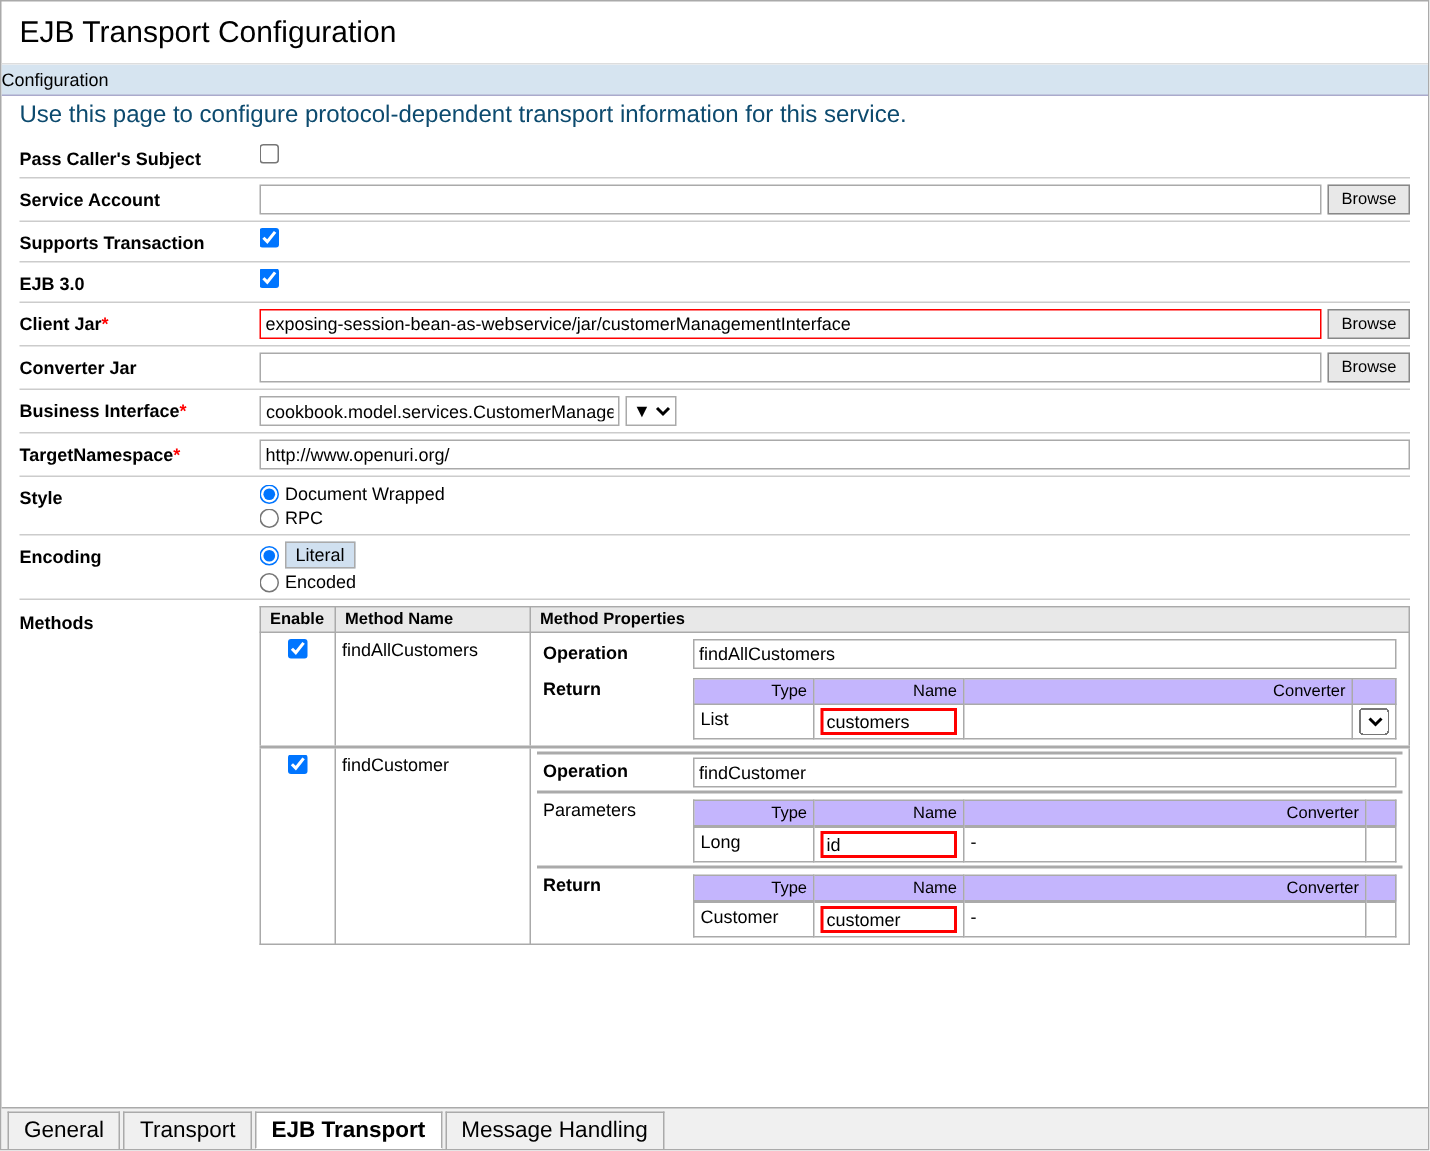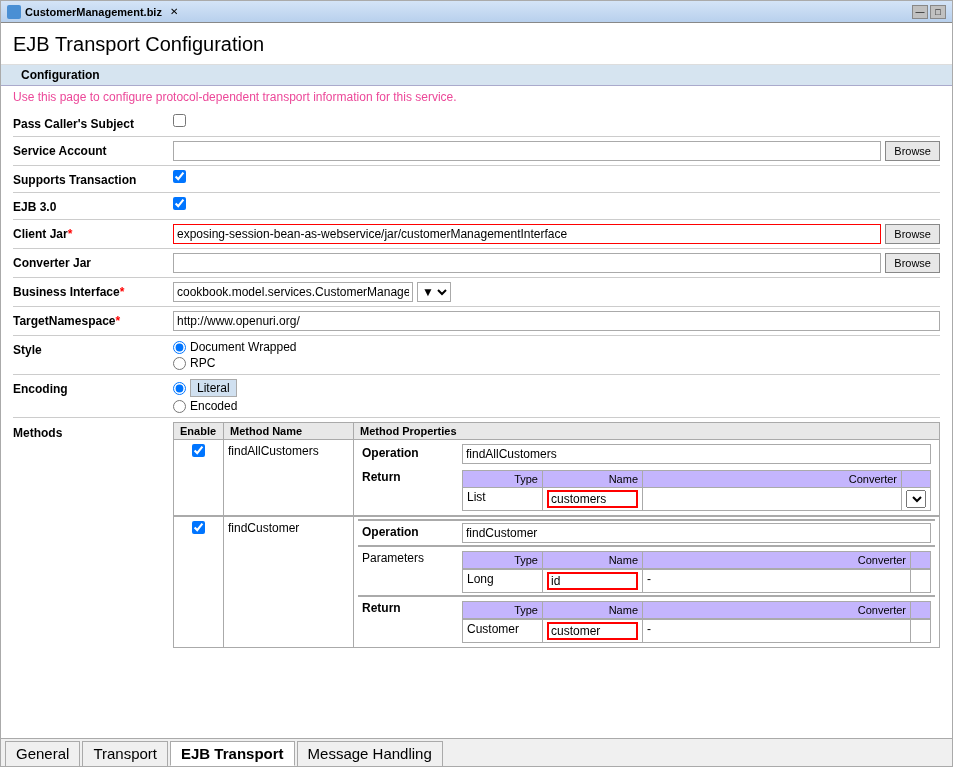--- a/index.html
+++ b/index.html
@@ -9,23 +9,23 @@
 
     .title-bar { background: linear-gradient(to bottom, #d4e4f7, #b8d0ed); padding: 3px 6px; display: flex; align-items: center; justify-content: space-between; border-bottom: 1px solid #888; min-height: 22px; }
     .title-bar-left { display: flex; align-items: center; gap: 4px; }
     .title-bar-icon { width: 14px; height: 14px; background: #4a8fd4; border-radius: 2px; display: flex; align-items: center; justify-content: center; }
     .title-bar-text { font-size: 11px; font-weight: bold; }
     .title-bar-controls { display: flex; gap: 2px; }
     .title-btn { width: 16px; height: 14px; background: #c0c0c0; border: 1px solid #888; font-size: 9px; cursor: pointer; display: flex; align-items: center; justify-content: center; }
 
     .page-title { font-size: 20px; font-weight: normal; padding: 10px 12px 8px; color: #000; border-bottom: 1px solid #ddd; }
 
-    .section-header { background: #d6e4f0; border-bottom: 1px solid #aac; padding: 3px 20px; font-weight: bold; font-size: 12px; margin-bottom: 0; }
-
-    .description { padding: 4px 12px 6px; font-size: 12px; color: #ec4899; }
+    .section-header { background: #d6e4f0; border-bottom: 1px solid #aac; padding: 3px 0; font-weight: normal; font-size: 12px; margin-bottom: 0; }
+
+    .description { padding: 4px 12px 6px; font-size: 16px; color: #0c4a6e; }
 
     .form-row { display: flex; align-items: flex-start; padding: 4px 12px; min-height: 26px; }
     .form-label { width: 160px; min-width: 160px; font-weight: bold; font-size: 12px; padding-top: 3px; }
     .form-label .required { color: red; }
     .form-value { flex: 1; display: flex; align-items: center; gap: 4px; }
 
     .text-input { height: 20px; border: 1px solid #aaa; padding: 1px 3px; font-size: 12px; background: #fff; }
     .text-input-red-border { border: 1px solid red; }
 
     .browse-btn { height: 20px; padding: 1px 8px; font-size: 11px; background: #e8e8e8; border: 1px solid #888; cursor: pointer; white-space: nowrap; }
@@ -69,31 +69,20 @@
     .section-divider { height: 1px; background: #ccc; margin: 0 12px; }
 
     
     .method-section-row td { border-top: 2px solid #aaa; }
   </style>
 </head>
 <body>
 
 <div class="window">
 
-  <div class="title-bar">
-    <div class="title-bar-left">
-      <div class="title-bar-icon"></div>
-      <span class="title-bar-text">CustomerManagement.biz</span>
-      <span style="margin-left:4px; font-size:10px; cursor:pointer;">✕</span>
-    </div>
-    <div class="title-bar-controls">
-      <button class="title-btn">—</button>
-      <button class="title-btn">□</button>
-    </div>
-  </div>
 
   <div class="page-title">EJB Transport Configuration</div>
 
   <div class="scroll-area">
 
     <div class="section-header">Configuration</div>
 
     <div class="description">Use this page to configure protocol-dependent transport information for this service.</div>
 
     <div class="form-row">

